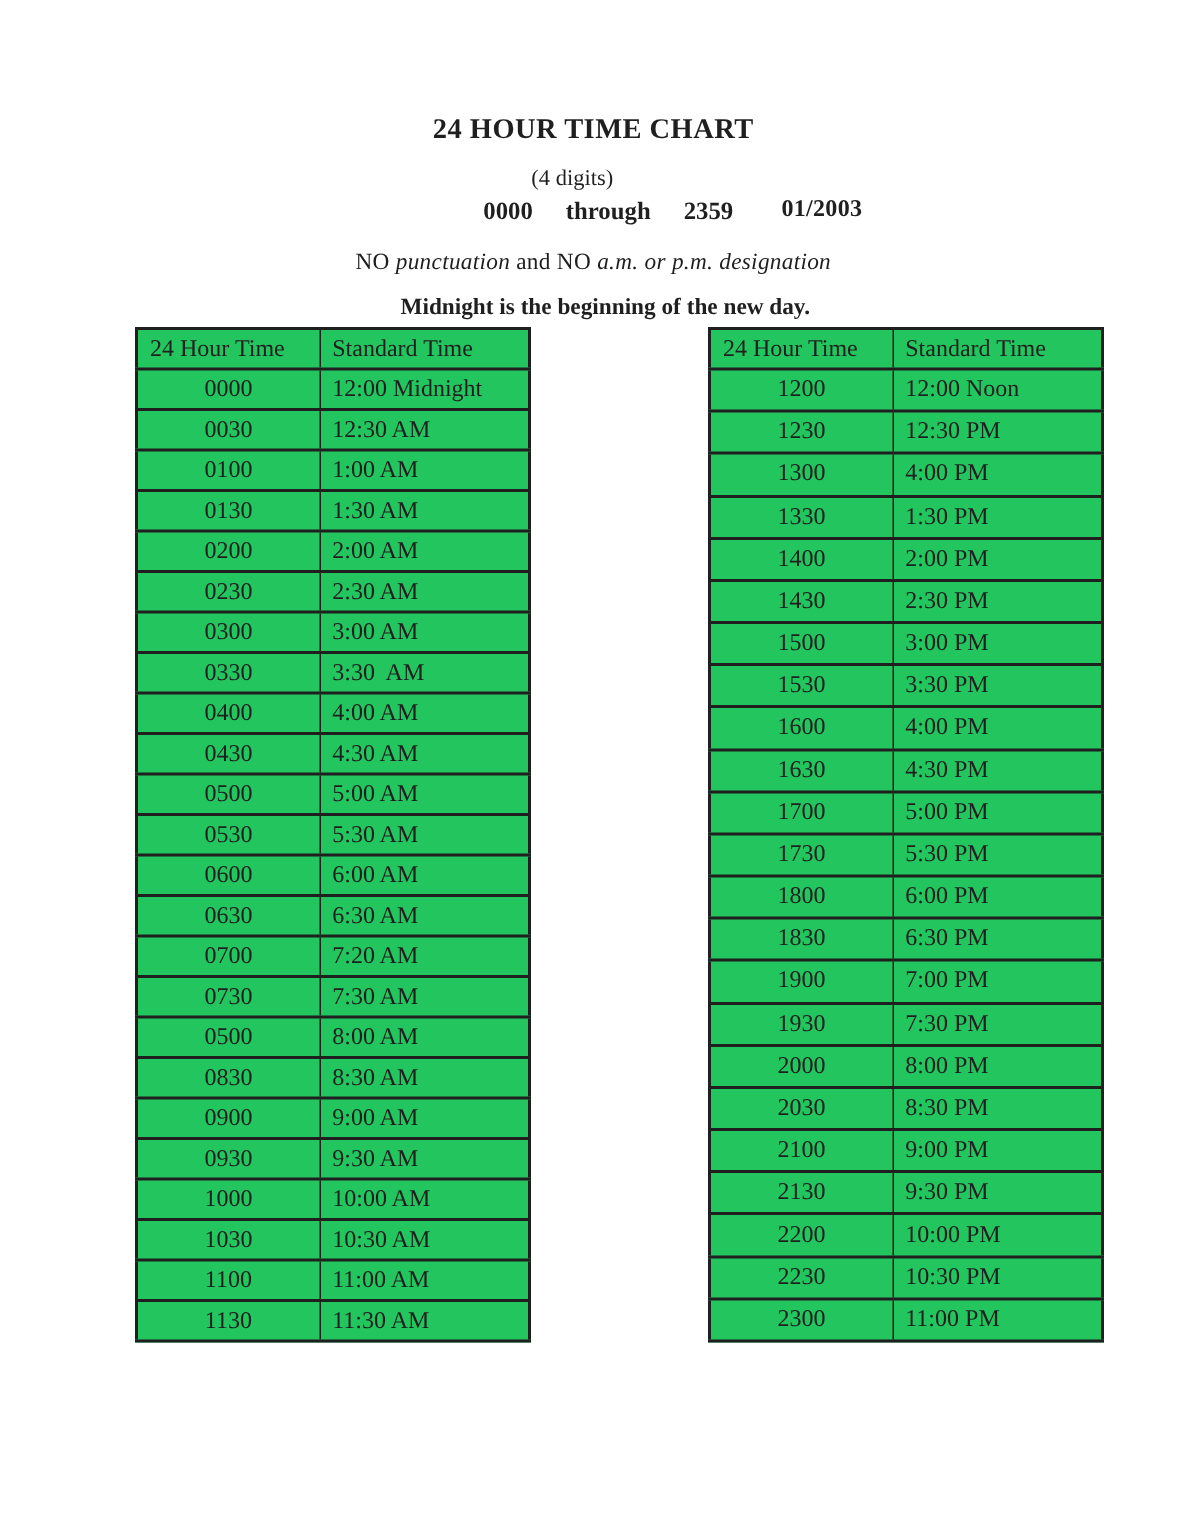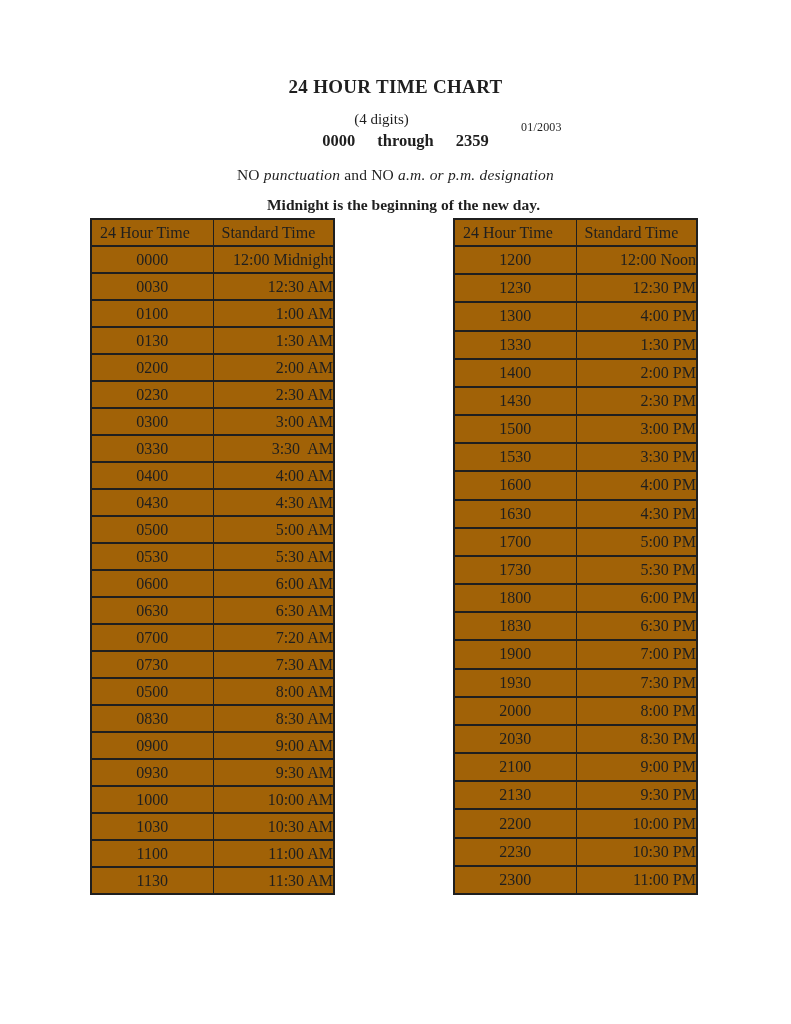--- a/index.html
+++ b/index.html
@@ -47,23 +47,24 @@
   .range-bold {
     display: flex;
     gap: 22px;
     font-weight: bold;
     position: relative;
     left: 10px;
   }
   .revision {
     position: absolute;
     left: 521px;
-    bottom: 16px;
-    font-size: 12px;
+    bottom: 2px;
+    font-size: 16px;
     letter-spacing: 0.2px;
+    font-weight: bold;
   }
   .punct-note {
     margin-top: 15px;
     text-align: center;
     font-size: 15.5px;
     letter-spacing: 0.2px;
   }
   .punct-note .it {
     font-style: italic;
   }
@@ -76,23 +77,23 @@
   }
   .tables {
     position: absolute;
     top: 218px;
     left: 90px;
     display: flex;
     gap: 118px;
   }
   table.time-table {
     border-collapse: collapse;
-    width: 245px;
+    width: 264px;
     table-layout: fixed;
-    background: #a16207;
+    background: #22c55e;
   }
   table.time-table, table.time-table th, table.time-table td {
     border: 2px solid #1f1f1f;
   }
   table.time-table th, table.time-table td {
     border-left-width: 1px;
     border-right-width: 1px;
     font-weight: normal;
     font-size: 16px;
     height: 25px;
@@ -102,21 +103,21 @@
   }
   table.time-table th {
     text-align: left;
     padding-left: 8px;
   }
   table.time-table col.c24 { width: 122px; }
   table.time-table td.cell-24 {
     text-align: center;
   }
   table.time-table td.cell-std {
-    text-align: right;
+    text-align: left;
     padding-left: 8px;
   }
 </style>
 </head>
 <body>
 
 <div class="page">
 
   <h1 class="doc-title">24 HOUR TIME CHART</h1>
 

